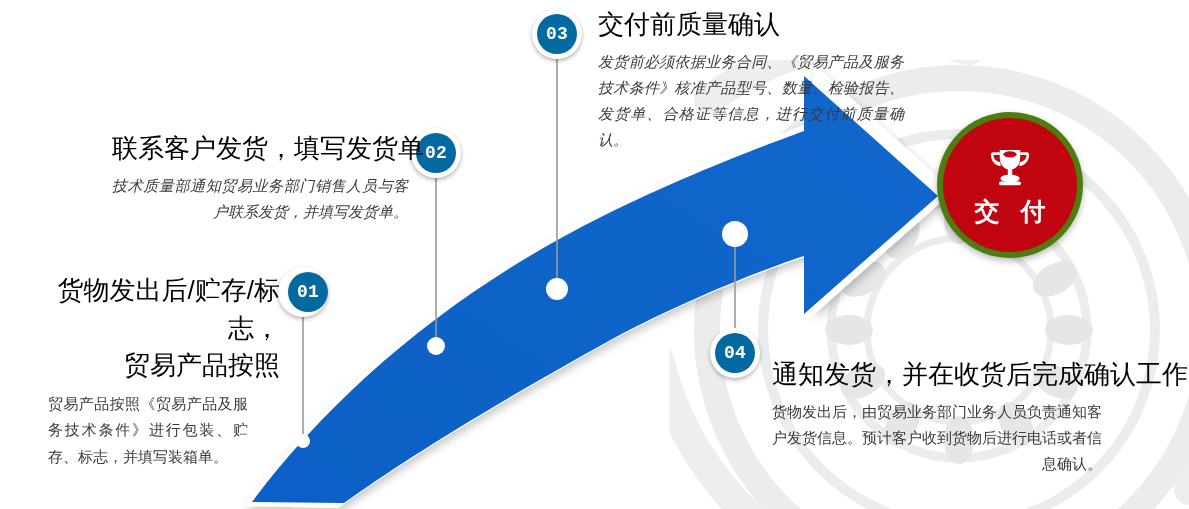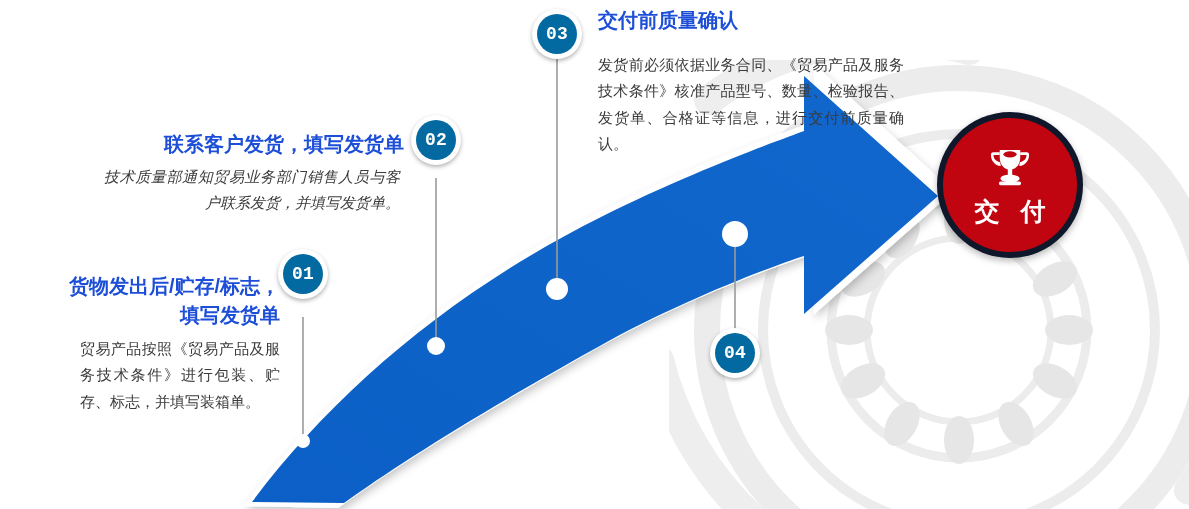--- a/index.html
+++ b/index.html
@@ -32,50 +32,50 @@
     color:#fff;font-size:18px;font-weight:bold;letter-spacing:.3px;
     font-family:Liberation Mono, monospace;
   }
 
   
   #connectors{position:absolute;left:0;top:0;width:1189px;height:509px;z-index:5;}
 
   
   .block{position:absolute;z-index:7;}
   .heading{
-    font-size:20px;font-weight:bold;color:#1d4ed8;
+    font-size:26px;font-weight:normal;color:#000000;
     line-height:1.45;white-space:nowrap;
     font-family:"Liberation Sans","DejaVu Sans",sans-serif;
   }
   .heading.two-line{white-space:normal;}
   .body{
     font-size:15px;color:#3a3a3a;line-height:1.75;
     font-family:"Liberation Sans","DejaVu Sans",sans-serif;
   }
 
   
   #step-01{left:48px;top:272px;width:232px;text-align:right;}
-  #step-01 .body{text-align:justify;text-align-last:left;width:200px;margin-left:32px;margin-top:6px;}
-
-  
-  #step-02{left:104px;top:130px;width:300px;text-align:right;}
+  #step-01 .body{text-align:justify;text-align-last:left;width:200px;margin-top:6px;}
+
+  
+  #step-02{left:112px;top:130px;width:300px;text-align:right;}
   #step-02 .body{width:296px;margin-top:5px;text-align:justify;text-align-last:right;font-style:italic;}
 
   
   #step-03{left:598px;top:6px;width:310px;text-align:left;}
-  #step-03 .body{width:306px;margin-top:17px;text-align:justify;text-align-last:left;}
+  #step-03 .body{width:306px;margin-top:5px;text-align:justify;text-align-last:left;font-style:italic;}
 
   
   #step-04{left:772px;top:356px;width:334px;text-align:left;}
   #step-04 .body{width:330px;margin-top:5px;text-align:justify;text-align-last:right;}
 
   
   #goal{
     position:absolute;left:937px;top:112px;width:146px;height:146px;
-    border-radius:50%;background:#0f172a;
+    border-radius:50%;background:#4d7c0f;
     box-shadow:0 3px 7px rgba(0,0,0,.28);
     z-index:8;
     display:flex;align-items:center;justify-content:center;
   }
   #goal .disc{
     width:134px;height:134px;border-radius:50%;
     background:#C00510;
     display:flex;flex-direction:column;align-items:center;justify-content:center;
     gap:2px;
   }
@@ -163,49 +163,53 @@
       <line x1="735" y1="236" x2="735" y2="355"></line>
     </g>
     <g fill="#ffffff">
       <circle cx="303" cy="441" r="7"></circle>
       <circle cx="436" cy="346" r="9"></circle>
       <circle cx="557" cy="289" r="11"></circle>
       <circle cx="735" cy="234" r="13"></circle>
     </g>
   </svg>
 
-  <div class="badge" style="left:278px;top:249px;">
+  <div class="badge" style="left:278px;top:267px;justify-content:flex-end;">
     <div class="disc">01</div>
   </div>
   <div class="block" id="step-01">
     <div class="heading two-line">
       <div>货物发出后/贮存/标志，</div>
-      <div>填写发货单</div>
+      <div>贸易产品按照</div>
     </div>
     <div class="body">贸易产品按照《贸易产品及服务技术条件》进行包装、贮存、标志，并填写装箱单。</div>
   </div>
 
-  <div class="badge" style="left:411px;top:115px;">
+  <div class="badge" style="left:411px;top:128px;">
     <div class="disc">02</div>
   </div>
   <div class="block" id="step-02">
     <div class="heading">联系客户发货，填写发货单</div>
     <div class="body">技术质量部通知贸易业务部门销售人员与客户联系发货，并填写发货单。</div>
   </div>
 
   <div class="badge" style="left:532px;top:9px;">
     <div class="disc">03</div>
   </div>
   <div class="block" id="step-03">
     <div class="heading">交付前质量确认</div>
     <div class="body">发货前必须依据业务合同、《贸易产品及服务技术条件》核准产品型号、数量、检验报告、发货单、合格证等信息，进行交付前质量确认。</div>
   </div>
 
   <div class="badge" style="left:710px;top:328px;">
     <div class="disc">04</div>
+  </div>
+  <div class="block" id="step-04">
+    <div class="heading">通知发货，并在收货后完成确认工作</div>
+    <div class="body">货物发出后，由贸易业务部门业务人员负责通知客户发货信息。预计客户收到货物后进行电话或者信息确认。</div>
   </div>
 
   <div id="goal">
     <div class="disc">
       <svg class="trophy" viewBox="0 0 64 60" fill="#ffffff">
         <path d="M18 4 h28 v10 c0 10 -6 17 -14 17 c-8 0 -14 -7 -14 -17 z"></path>
         <ellipse cx="32" cy="10" rx="9" ry="4.2" fill="#C00510"></ellipse>
         <path d="M18 7 h-9 c-2 0 -3 1.4 -3 3.4 c0 8 5 14.5 13.5 15.6 l-1 -5.2 C12 19.6 9.5 15.2 9.5 11 h8.5 z"></path>
         <path d="M46 7 h9 c2 0 3 1.4 3 3.4 c0 8 -5 14.5 -13.5 15.6 l1 -5.2 C52 19.6 54.5 15.2 54.5 11 h-8.5 z"></path>
         <rect x="29" y="29" width="6" height="11"></rect>

